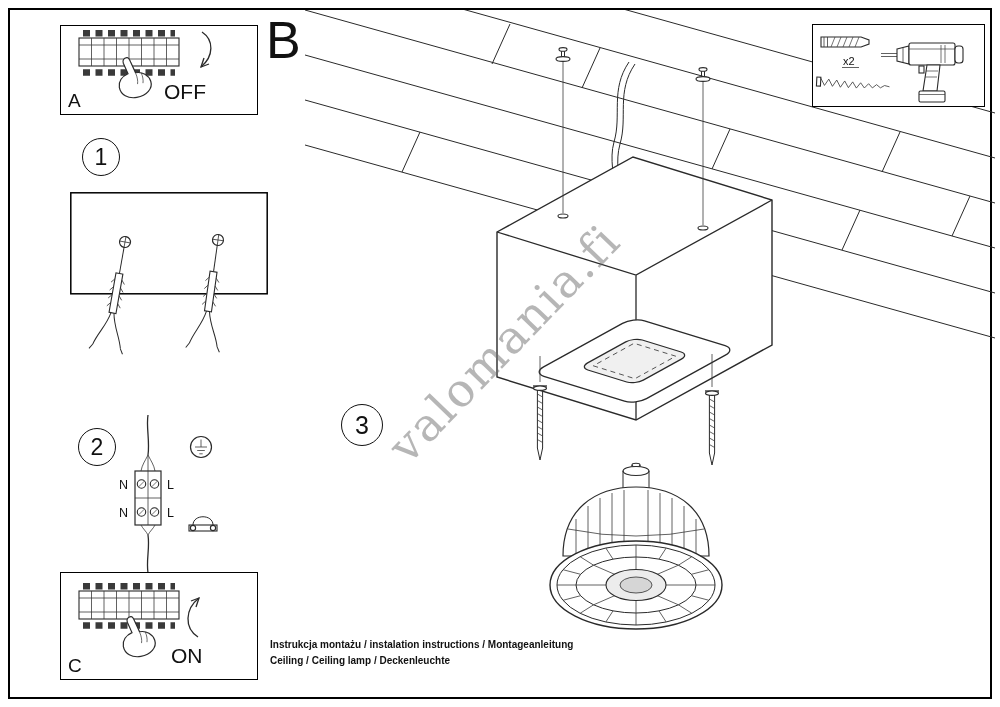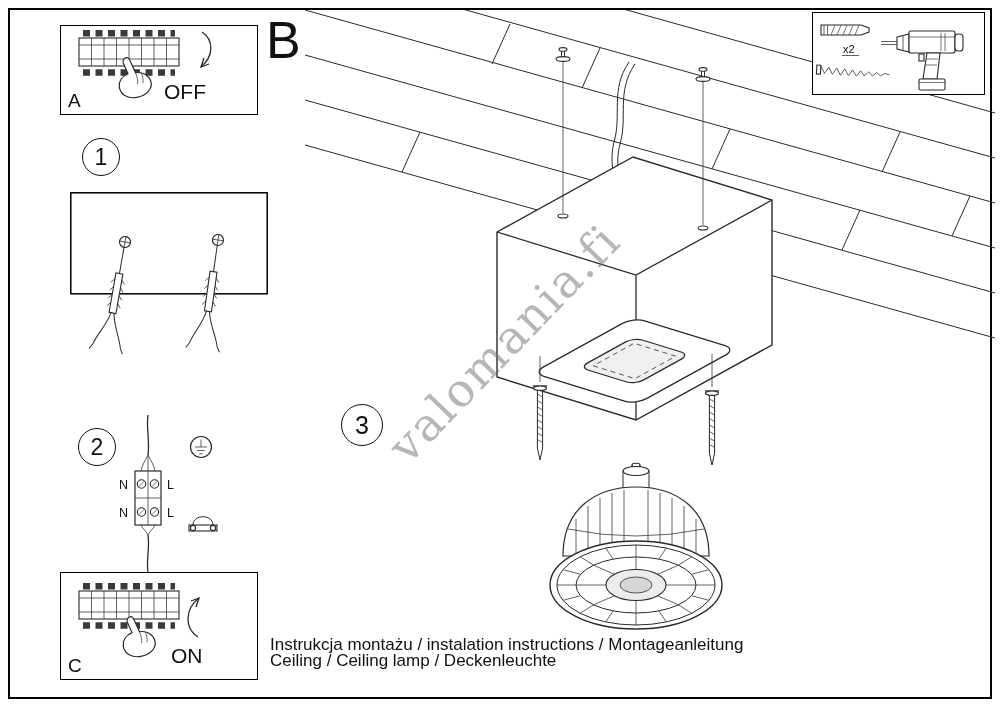--- a/index.html
+++ b/index.html
@@ -6,21 +6,21 @@
   body{width:1000px;height:707px;position:relative;overflow:hidden;
        font-family:"Liberation Sans",sans-serif;color:#111;}
   .abs{position:absolute;}
   .frame{left:8px;top:8px;width:980px;height:687px;border:2px solid #000;pointer-events:none;}
   .panelbox{border:1.5px solid #000;background:#fff;box-sizing:border-box;}
   .stepcircle{border:1.7px solid #111;border-radius:50%;display:flex;align-items:center;justify-content:center;
               font-size:23px;background:#fff;}
   .bigletter{font-size:52px;line-height:52px;font-weight:400;}
   .watermark{font-family:"DejaVu Serif",serif;font-size:46px;letter-spacing:2px;
              color:rgba(110,110,110,0.5);transform:rotate(-46deg);text-align:center;white-space:nowrap;}
-  .footer{font-size:17px;line-height:16px;color:#111;}
+  .footer{font-size:10px;line-height:16px;color:#111;font-weight:bold;}
   svg text{font-family:"Liberation Sans",sans-serif;fill:#111;}
   .ln{stroke:#2a2a2a;stroke-width:1;fill:none;}
   .ln13{stroke:#2a2a2a;stroke-width:1.3;fill:none;}
   .ln08{stroke:#3a3a3a;stroke-width:.8;fill:none;}
   .ln07{stroke:#3a3a3a;stroke-width:.7;fill:none;}
   .wf{fill:#fff;stroke:#2a2a2a;stroke-width:1.1;}
   .wf12{fill:#fff;stroke:#2a2a2a;stroke-width:1.2;}
   .wf14{fill:#fff;stroke:#2a2a2a;stroke-width:1.4;}
 </style>
 </head>
@@ -129,21 +129,21 @@
       <path class="ln13" d="M141,6 C153,14 153,30 140,41"></path>
       <path class="ln13" d="M148,38 L140,41 L143,32"></path>
     </g>
     <text x="103" y="73" font-size="21">OFF</text>
     <text x="7" y="81" font-size="19">A</text>
   </svg>
 </div>
 
 <div class="abs bigletter" style="left:266px;top:14px;">B</div>
 
-<div class="abs panelbox" style="left:812px;top:12px;width:173px;height:83px;">
+<div class="abs panelbox" style="left:812px;top:24px;width:173px;height:83px;">
   <svg width="169" height="79" viewBox="0 0 169 79">
     <g transform="translate(8,4)">
       <path class="wf" d="M0,8 L40,8 L48,11 L48,15 L40,18 L0,18 Z"></path>
       <path class="ln08" d="M3,8 V18 M6.5,8 V18"></path>
       <path class="ln07" d="M14,8 L10,18 M20,8 L16,18 M26,8 L22,18 M32,8 L28,18 M38,8 L34,18"></path>
     </g>
     <text x="30" y="40" font-size="11">x2</text>
     <line class="ln08" x1="29" y1="42.5" x2="46" y2="42.5"></line>
     <g transform="translate(4,50) rotate(3)">
       <rect class="wf" x="0" y="2" width="4" height="9"></rect>

